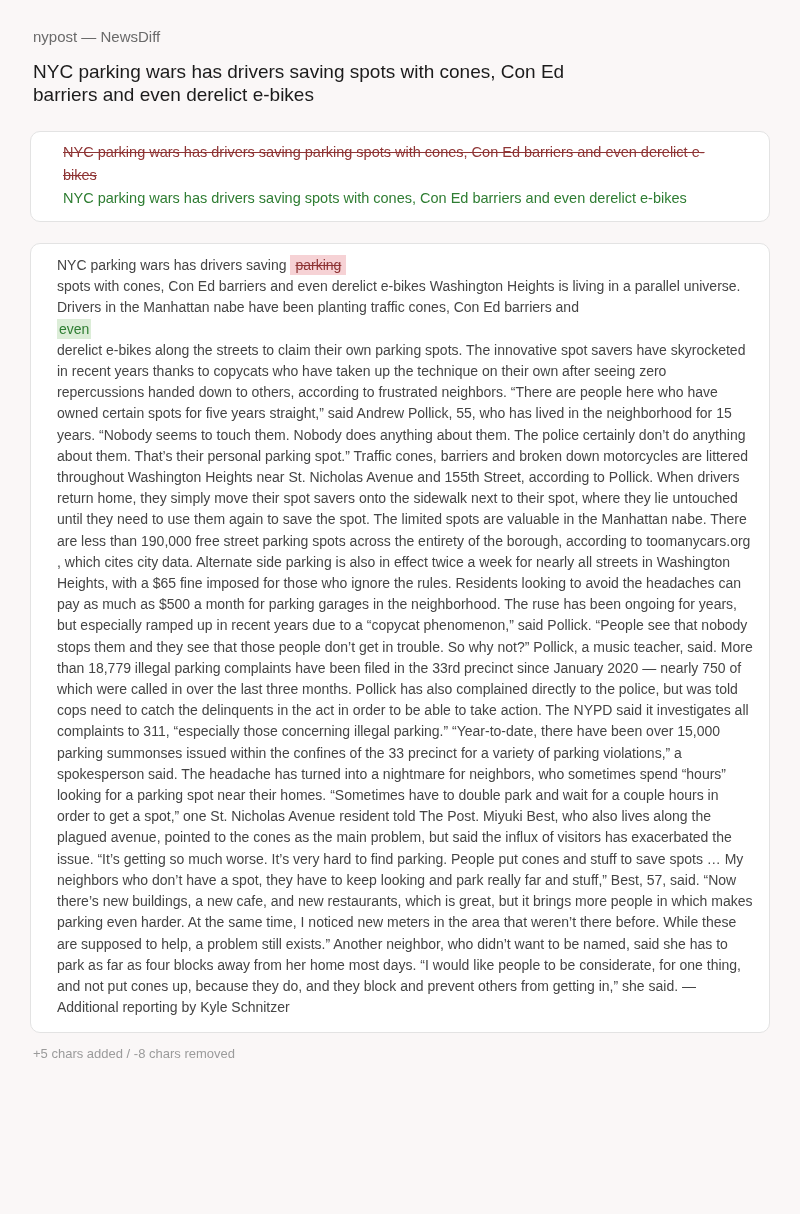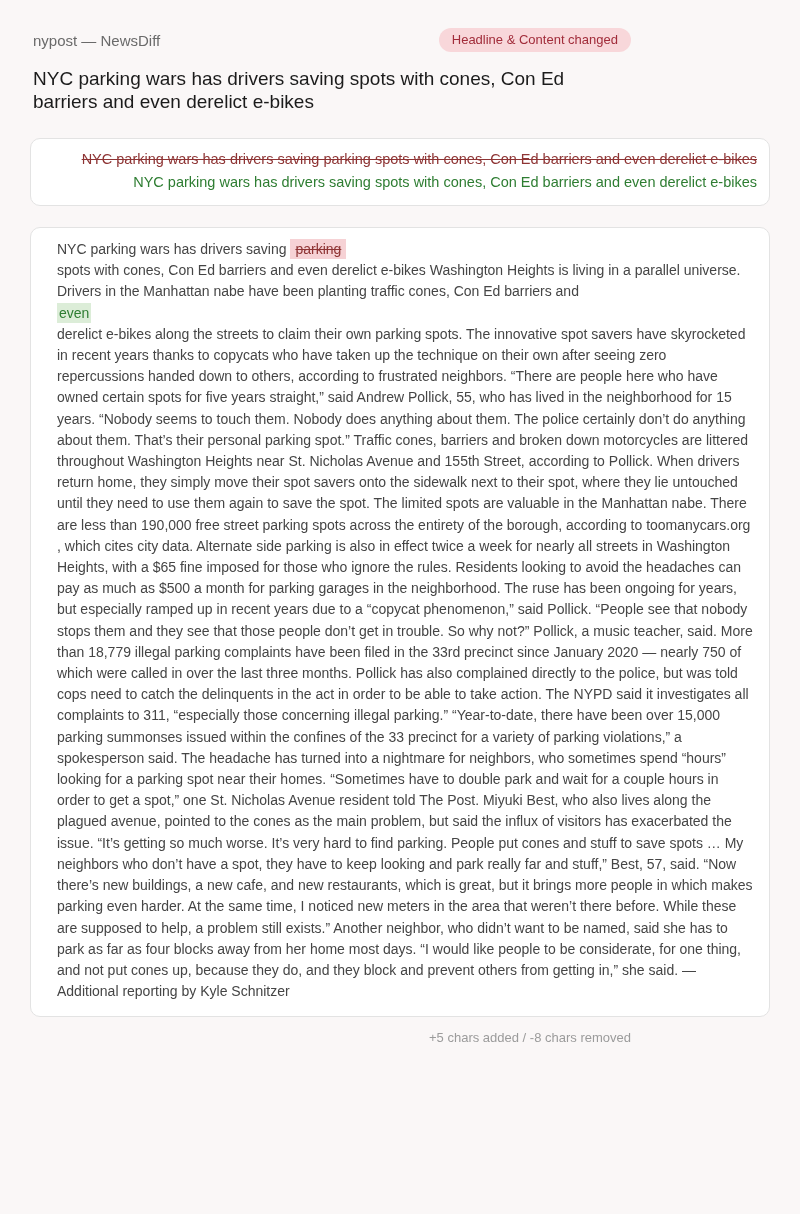--- a/index.html
+++ b/index.html
@@ -51,22 +51,21 @@
     max-width: 740px;
   }
   .card {
     background: var(--card-bg);
     border: 1px solid var(--card-border);
     border-radius: 10px;
     width: 740px;
   }
   .headline-diff-card {
     margin-top: 25px;
-    padding: 9px 12px 11px;
-    text-align: right;
+    padding: 9px 32px 11px;
   }
   .headline-old {
     color: var(--removed-text);
     text-decoration: line-through;
     font-size: 14.5px;
     line-height: 23px;
   }
   .headline-new {
     color: var(--added-text);
     font-size: 14.5px;
@@ -91,31 +90,29 @@
   .article-text .diff-ins {
     background: var(--added-bg);
     color: var(--added-text);
     text-decoration: none;
     padding: 2px 2px;
   }
   .diff-stats {
     color: #9b9b9b;
     font-size: 13px;
     margin: 13px 3px 0;
-    text-align: right;
   }
 </style>
 </head>
 <body>
 
 <div class="page">
 
   <div class="topbar">
     <span class="source-label">nypost — NewsDiff</span>
-    <span class="badge">Headline &amp; Content changed</span>
   </div>
 
   <h1 class="page-title">NYC parking wars has drivers saving spots with cones, Con Ed barriers and even derelict e-bikes</h1>
 
   <div class="card headline-diff-card">
     <div class="headline-old">NYC parking wars has drivers saving parking spots with cones, Con Ed barriers and even derelict e-bikes</div>
     <div class="headline-new">NYC parking wars has drivers saving spots with cones, Con Ed barriers and even derelict e-bikes</div>
   </div>
 
   <div class="card article-card">

